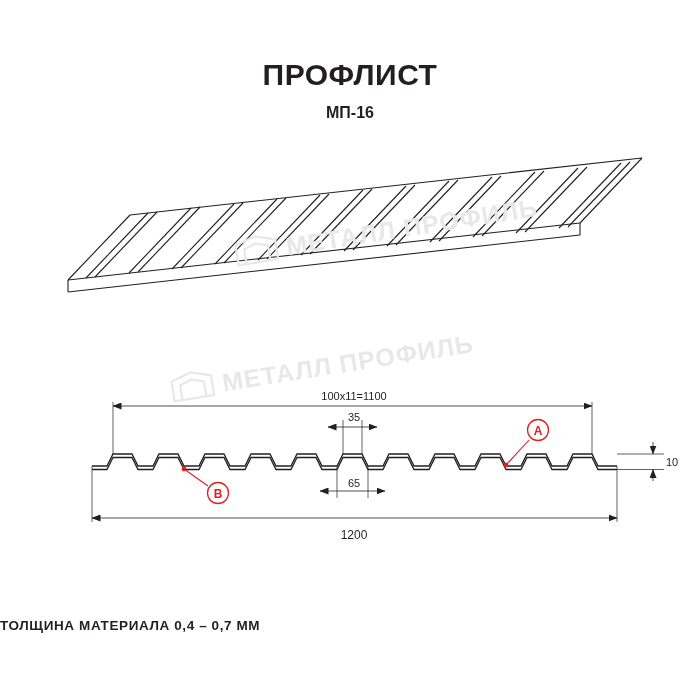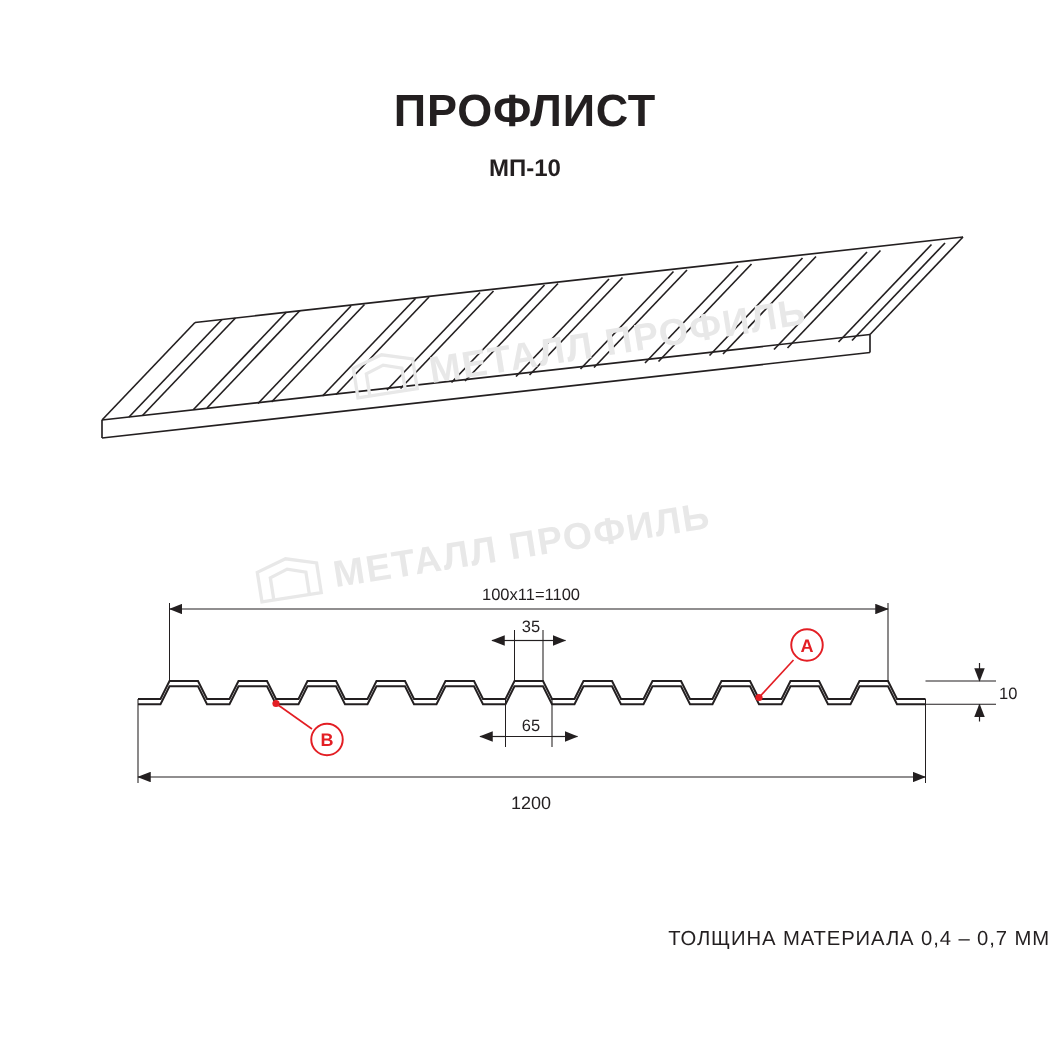--- a/index.html
+++ b/index.html
@@ -53,23 +53,23 @@
     top: 370px;
     left: 32px;
     width: 650px;
     height: 200px;
   }
   .footer {
     position: absolute;
     top: 618px;
     left: 0;
     width: 700px;
-    text-align: right;
+    text-align: left;
     font-size: 13.5px;
-    font-weight: normal;
+    font-weight: bold;
     letter-spacing: 0.6px;
     color: #231f20;
   }
   svg { display: block; }
   .wm {
     position: absolute;
     pointer-events: none;
     color: #e8e8e8;
     font-weight: bold;
     font-family: "Liberation Sans", sans-serif;
@@ -96,21 +96,21 @@
     stroke: #e8e8e8;
     stroke-width: 2.2;
   }
 </style>
 </head>
 <body>
 
 <div class="page">
 
   <div class="title">ПРОФЛИСТ</div>
-  <div class="subtitle">МП-10</div>
+  <div class="subtitle">МП-16</div>
 
   <div class="iso-wrap">
     <svg width="640" height="170" viewBox="0 0 640 170">
       <g stroke="#231f20" stroke-width="1.1" fill="none" stroke-linejoin="miter">
 
         <path d="M 100,75 L 612,18"></path>
 
         <path d="M 38,140 L 550,83"></path>
 
         <path d="M 100,75 L 38,140"></path>

